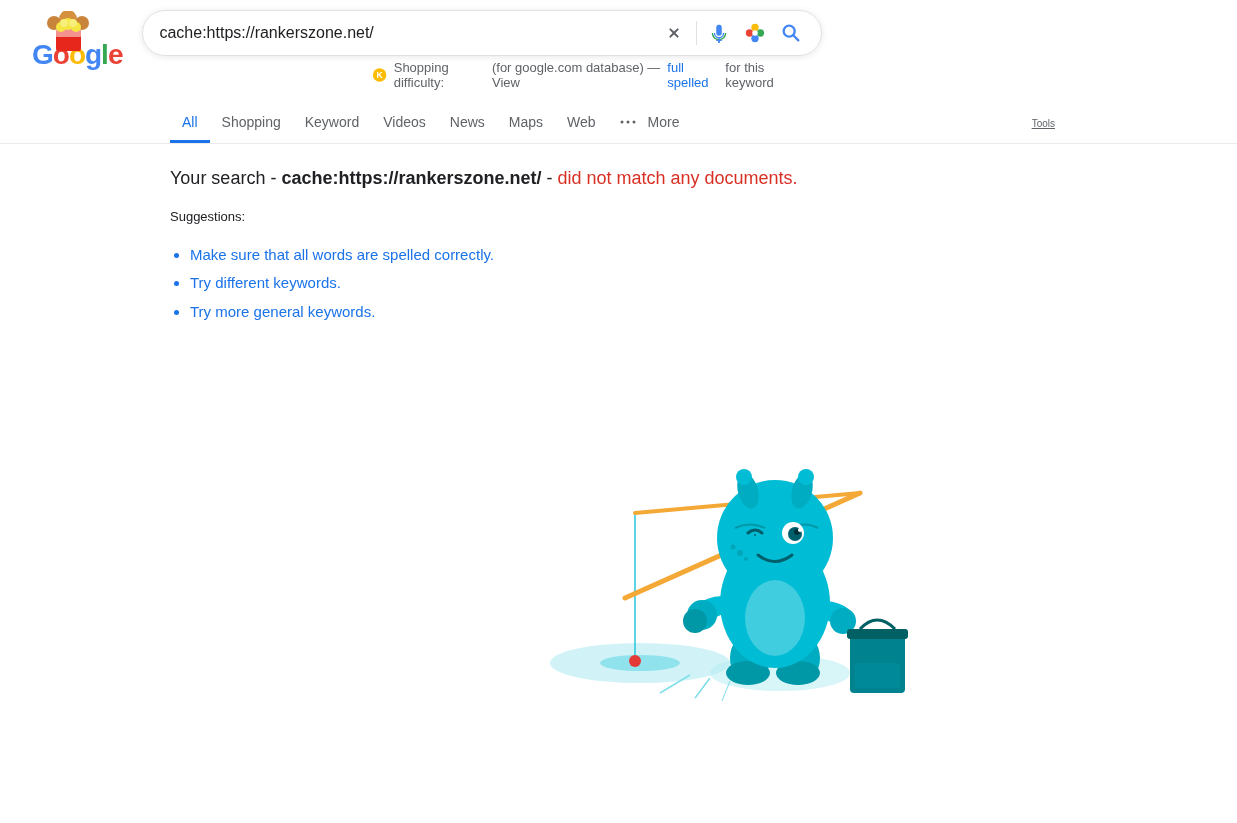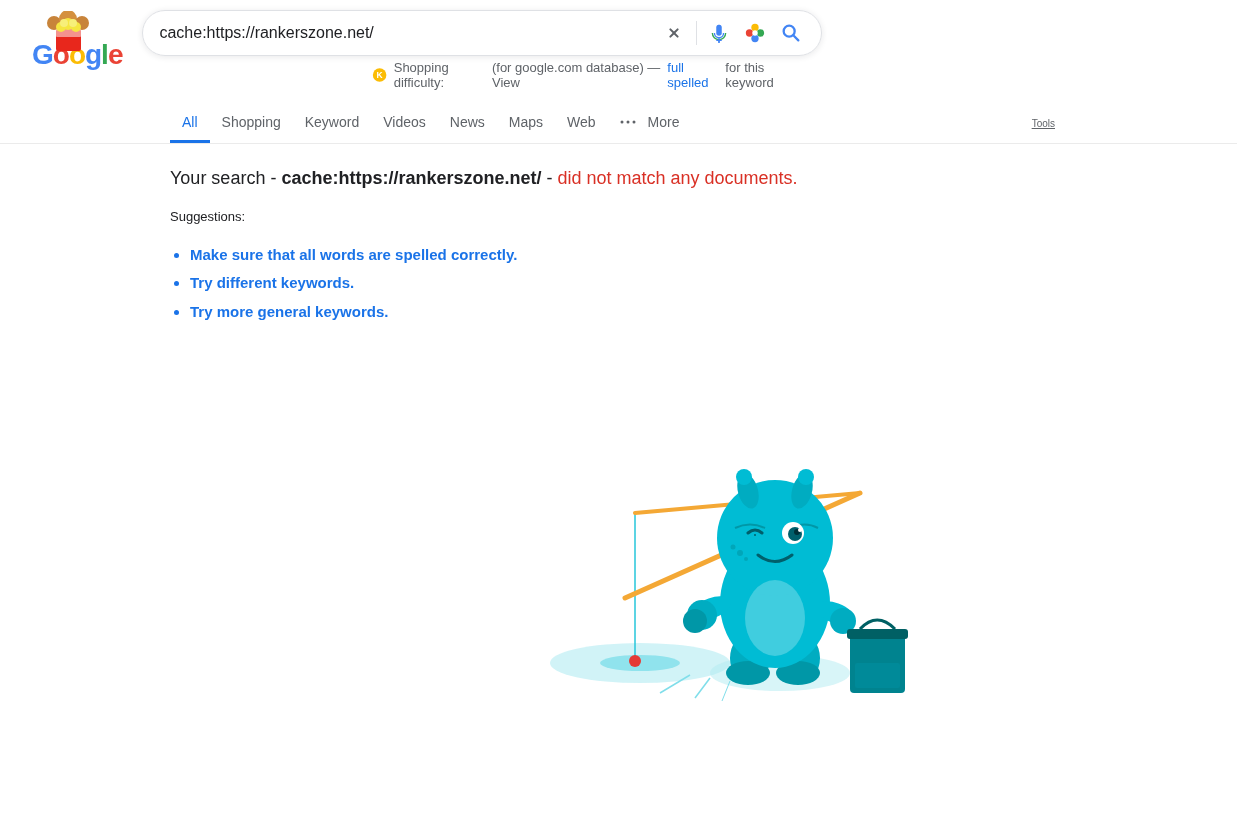--- a/index.html
+++ b/index.html
@@ -83,21 +83,21 @@
     .nav-tab.active { color: #1a73e8; border-bottom-color: #1a73e8; font-weight: 500; }
     .nav-tab-more { display: flex; align-items: center; gap: 12px; }
     .tools-tab { margin-left: auto; padding: 10px 12px; font-size: 10px; color: #5f6368; cursor: pointer; }
 
     
     .main-content { padding: 20px 28px 20px 170px; }
     .no-results-msg { font-size: 18px; line-height: 1.6; margin-bottom: 16px; }
     .no-results-msg .query { font-weight: bold; }
     .no-results-msg .no-match { color: #d93025; }
     .suggestions-title { font-size: 13px; margin-bottom: 20px; }
-    .suggestions-list { margin-left: 20px; list-style: disc; font-weight: bold; }
+    .suggestions-list { margin-left: 20px; list-style: disc; }
     .suggestions-list li { font-size: 15px; color: #1a73e8; margin-bottom: 6px; cursor: pointer; line-height: 1.5; }
 
     
     .illustration-container {
       display: flex;
       justify-content: center;
       margin-top: 30px;
     }
     .illustration {
       width: 500px;

